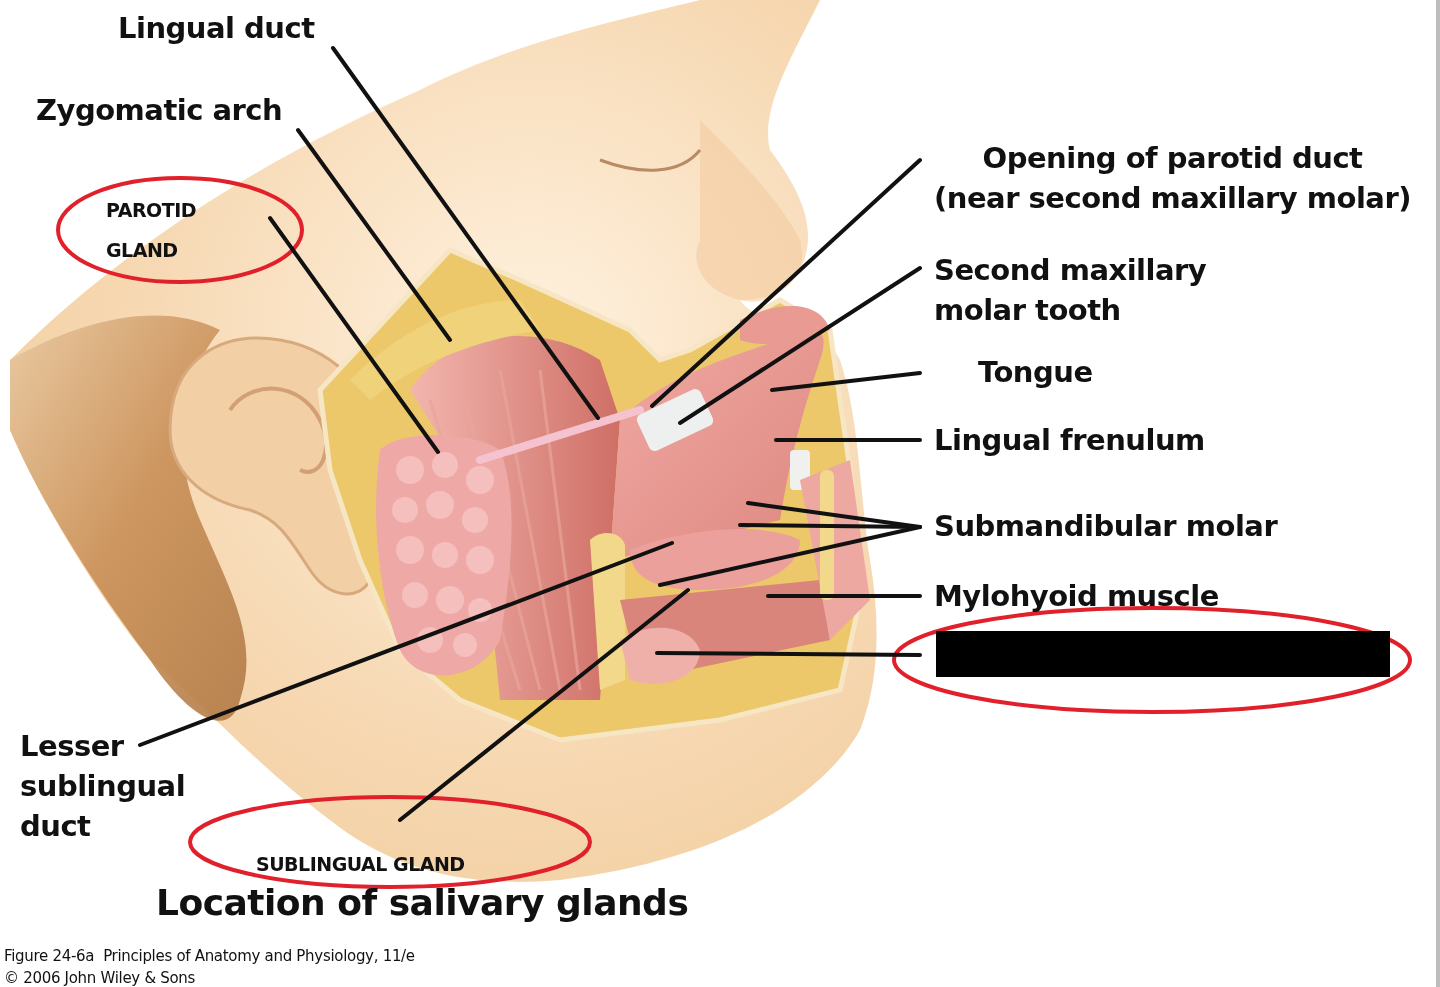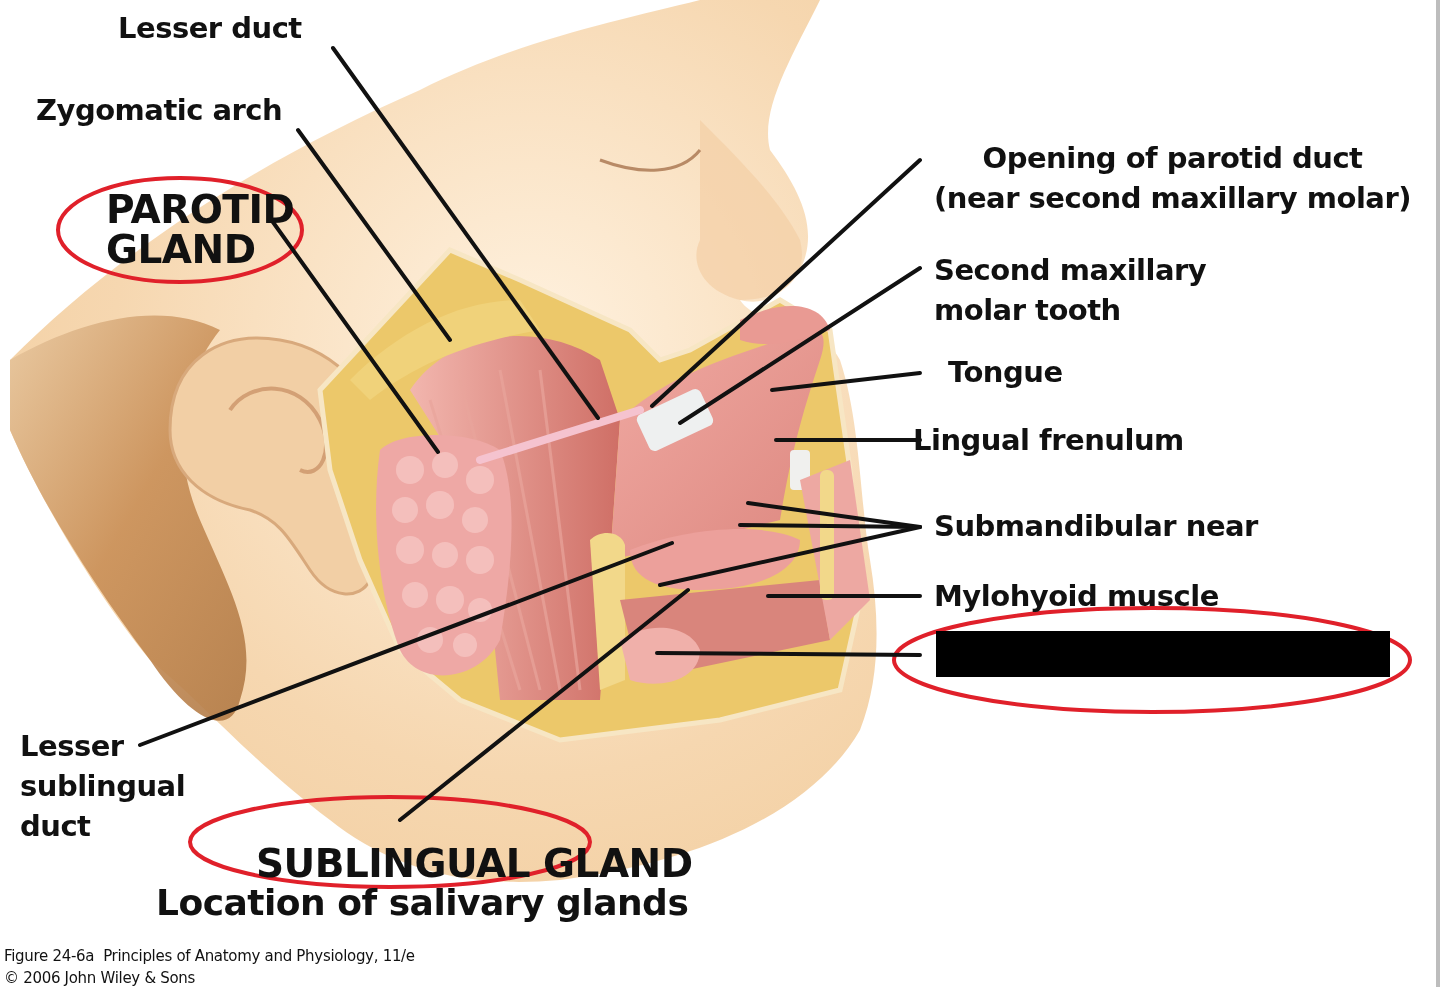--- a/index.html
+++ b/index.html
@@ -1,19 +1,19 @@
 <!DOCTYPE html>
 <html><head>
 <meta charset="utf-8">
 <style>
   html, body { margin:0; padding:0; background:#ffffff; }
   body { width:1440px; height:987px; position:relative; overflow:hidden; font-family:"DejaVu Sans", sans-serif; }
   #stage { position:absolute; left:0; top:0; width:1440px; height:987px; }
   .lbl { position:absolute; color:#111; font-weight:bold; font-size:29px; line-height:40px; white-space:pre; letter-spacing:-0.5px; }
-  .lbl.caps { font-size:39px; }
+  .lbl.caps { font-size:19px; }
   .title { position:absolute; color:#111; font-weight:bold; font-size:36px; letter-spacing:-0.5px; white-space:nowrap; }
   .credit { position:absolute; color:#111; font-weight:normal; font-size:15px; line-height:21px; white-space:pre; letter-spacing:-0.3px; }
   .redact { position:absolute; background:#000; }
   .edge { position:absolute; right:0; top:0; width:4px; height:987px; background:#bdbdbd; }
 </style>
 </head>
 <body>
 
 <div id="stage">
 
@@ -105,32 +105,32 @@
       <line x1="920" y1="527" x2="748" y2="503"></line>
       <line x1="920" y1="527" x2="740" y2="525"></line>
       <line x1="920" y1="527" x2="660" y2="585"></line>
       <line x1="920" y1="596" x2="768" y2="596"></line>
       <line x1="920" y1="655" x2="657" y2="653"></line>
       <line x1="140" y1="745" x2="672" y2="543"></line>
       <line x1="400" y1="820" x2="688" y2="590"></line>
     </g>
   </svg>
 
-  <div class="lbl" style="left:118px;top:8px;">Lesser duct</div>
+  <div class="lbl" style="left:118px;top:8px;">Lingual duct</div>
   <div class="lbl" style="left:36px;top:90px;">Zygomatic arch</div>
   <div class="lbl caps" style="left:106px;top:190px;">PAROTID
 GLAND</div>
 
   <div class="lbl" style="left:934px;top:138px;text-align:center;">Opening of parotid duct
 (near second maxillary molar)</div>
   <div class="lbl" style="left:934px;top:250px;">Second maxillary
 molar tooth</div>
-  <div class="lbl" style="left:948px;top:352px;text-align:center;">Tongue</div>
-  <div class="lbl" style="left:913px;top:420px;">Lingual frenulum</div>
-  <div class="lbl" style="left:934px;top:506px;">Submandibular near</div>
+  <div class="lbl" style="left:978px;top:352px;text-align:center;">Tongue</div>
+  <div class="lbl" style="left:934px;top:420px;">Lingual frenulum</div>
+  <div class="lbl" style="left:934px;top:506px;">Submandibular molar</div>
   <div class="lbl" style="left:934px;top:576px;">Mylohyoid muscle</div>
 
   <div class="redact" style="left:936px;top:631px;width:454px;height:46px;"></div>
 
   <div class="lbl" style="left:20px;top:726px;">Lesser
 sublingual
 duct</div>
   <div class="lbl caps" style="left:216px;top:844px;margin-left:40px;">SUBLINGUAL GLAND</div>
 
   <div class="title" style="left:156px;top:882px;">Location of salivary glands</div>

